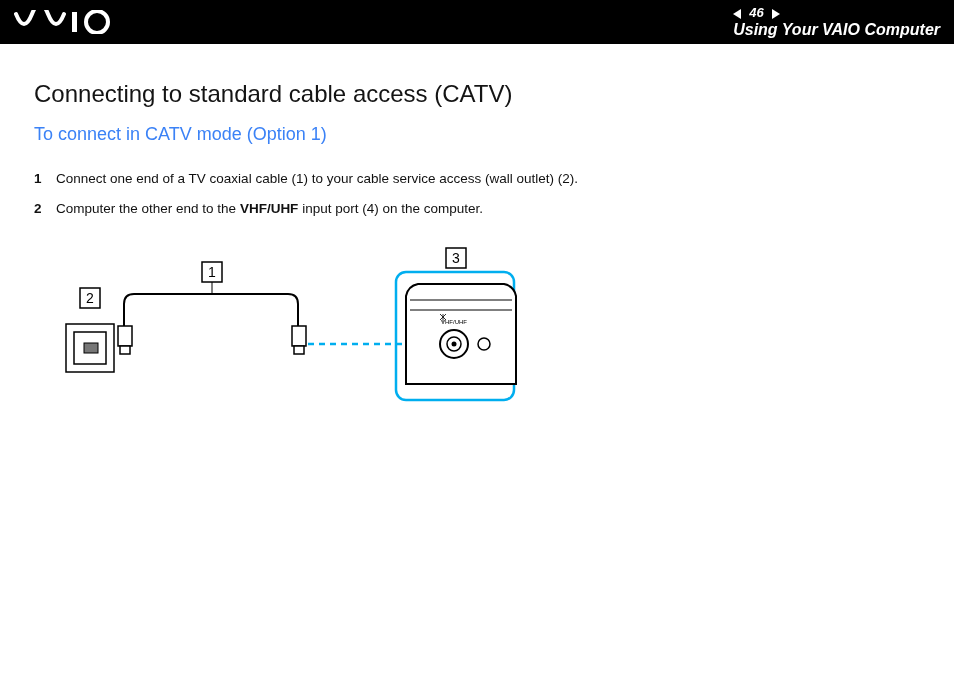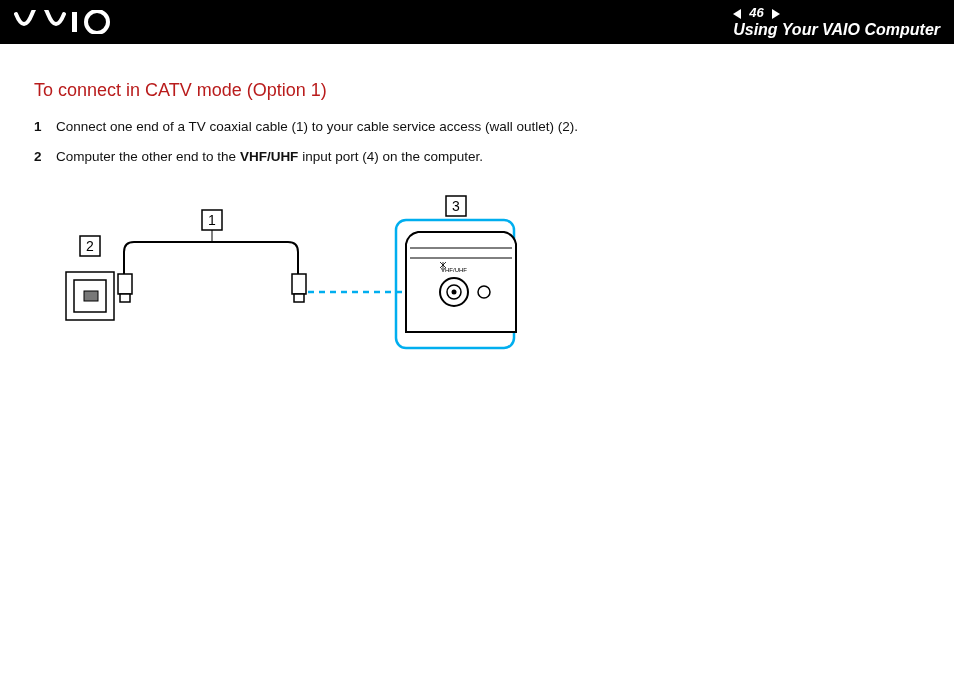--- a/index.html
+++ b/index.html
@@ -47,22 +47,22 @@
   }
   h1 {
     font-size: 24px;
     font-weight: 400;
     color: #141414;
     margin-bottom: 16px;
   }
   h2 {
     font-size: 18px;
     font-weight: 400;
-    color: #b91c1c;
-    margin-bottom: 16px;
+    color: #3b82f6;
+    margin-bottom: 24px;
   }
   ol {
     list-style: none;
     counter-reset: step;
     margin-top: 8px;
   }
   ol li {
     counter-increment: step;
     font-size: 13.5px;
     color: #111;
@@ -106,20 +106,21 @@
         <svg width="10" height="10" viewBox="0 0 10 10">
             <polygon points="2,0 2,10 10,5" fill="#fff"></polygon>
           </svg>
       </span>
     </div>
     <div class="section-title">Using Your VAIO Computer</div>
   </div>
 </div>
 
 <div class="content">
+  <h1>Connecting to standard cable access (CATV)</h1>
   <h2>To connect in CATV mode (Option 1)</h2>
 
   <ol>
     <li>
       <span>Connect one end of a TV coaxial cable (1) to your cable service access (wall outlet) (2).</span><b></b><span></span>
     </li>
     <li>
       <span>Computer the other end to the </span><b>VHF/UHF</b><span> input port (4) on the computer.</span>
     </li>
   </ol>

